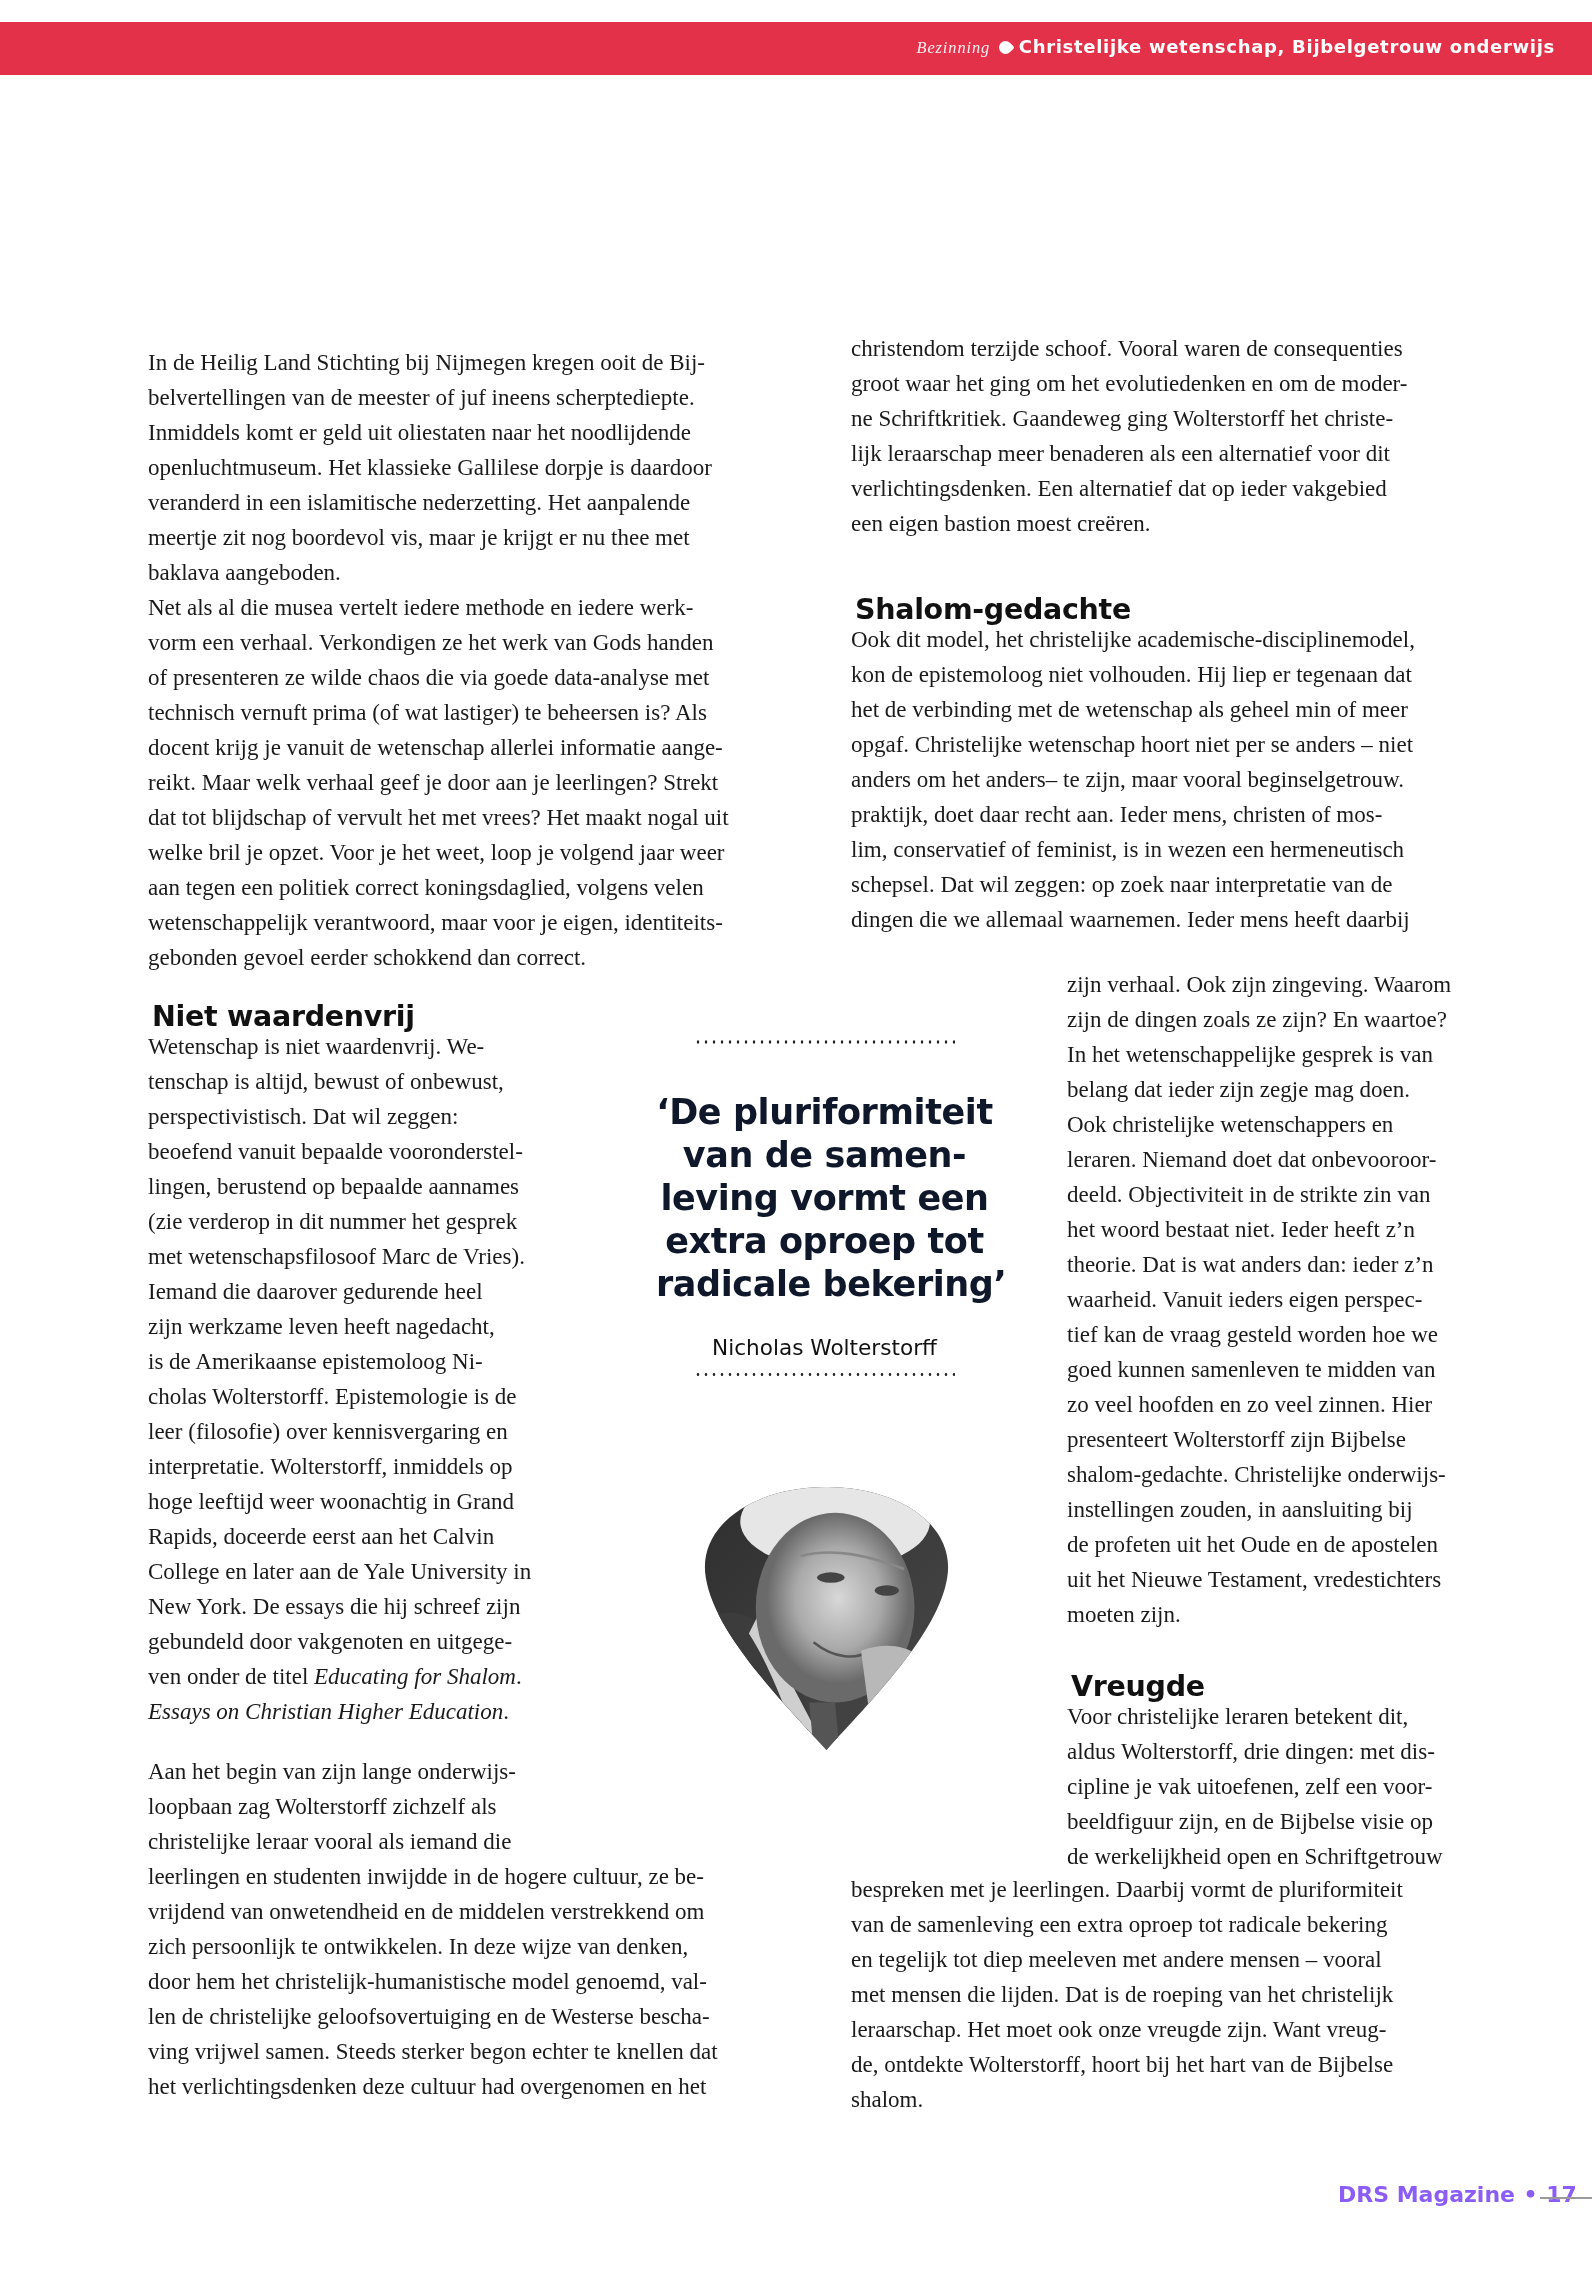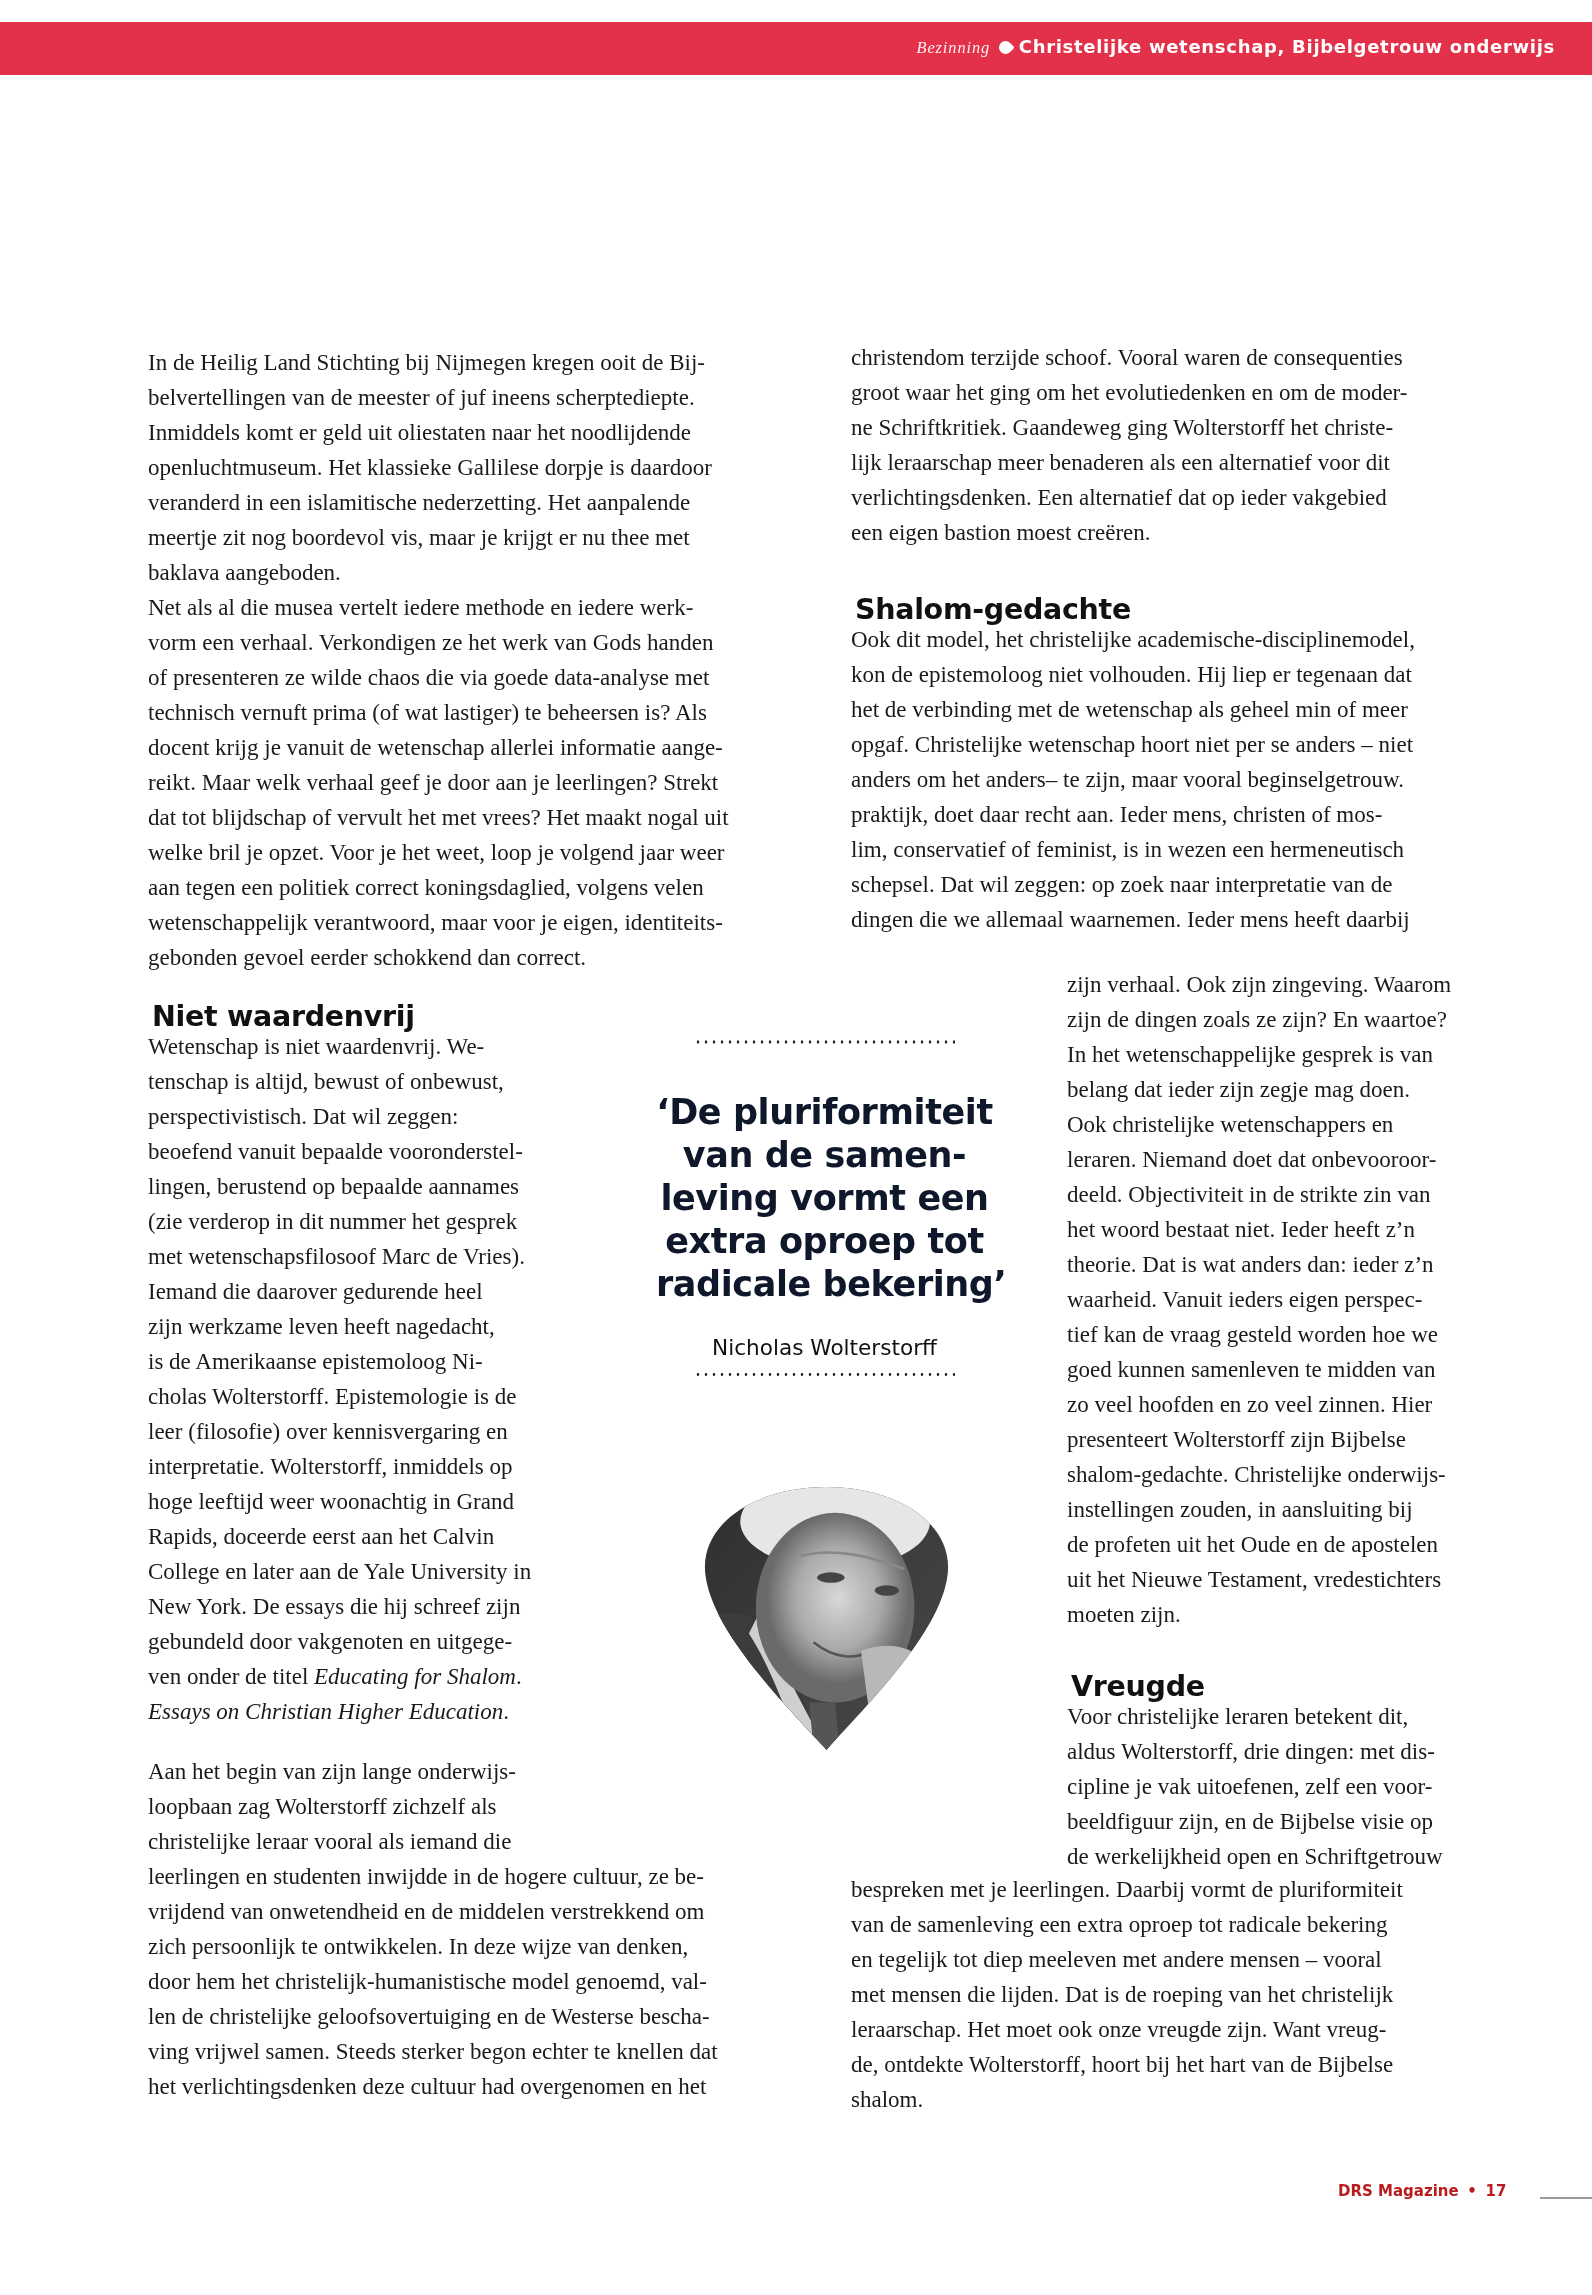--- a/index.html
+++ b/index.html
@@ -25,21 +25,21 @@
           background-image:radial-gradient(circle, #222 1.2px, transparent 1.6px);
           background-size:8px 3.5px; background-repeat:repeat-x; }
   .pq-text { font-family:"DejaVu Sans",sans-serif; font-weight:bold; font-size:35px; line-height:43px;
              color:#0f172a; margin:47px 0 0 0; letter-spacing:-0.4px; }
   .pq-text span { display:block; white-space:nowrap; }
   .pq-author { font-family:"DejaVu Sans",sans-serif; font-size:21.6px; color:#111; margin:29px 0 13px 0; }
 
   .portrait { position:absolute; left:697px; top:1487px; width:259px; height:263px; }
 
   .footer { position:absolute; left:1338px; top:2182px; font-family:"DejaVu Sans",sans-serif; font-weight:bold;
-            font-size:15px; color:#b91c1c; white-space:nowrap; }
+            font-size:22px; color:#8b5cf6; white-space:nowrap; }
   .footer .sep { margin:0 8.6px; }
   .footer-rule { position:absolute; left:1540px; top:2197px; width:52px; height:1.7px; background:#9a9a9a; }
 </style>
 </head>
 <body>
 
 <div class="topbar">
   <div class="crumb">
     <span class="section">Bezinning</span><span class="bullet"></span><span class="title">Christelijke wetenschap, Bijbelgetrouw onderwijs</span>
   </div>
@@ -72,21 +72,21 @@
   <span id="left-s1"><span class="line">Wetenschap is niet waardenvrij. We-</span><span class="line">tenschap is altijd, bewust of onbewust,</span><span class="line">perspectivistisch. Dat wil zeggen:</span><span class="line">beoefend vanuit bepaalde vooronderstel-</span><span class="line">lingen, berustend op bepaalde aannames</span><span class="line">(zie verderop in dit nummer het gesprek</span><span class="line">met wetenschapsfilosoof Marc de Vries).</span><span class="line">Iemand die daarover gedurende heel</span><span class="line">zijn werkzame leven heeft nagedacht,</span><span class="line">is de Amerikaanse epistemoloog Ni-</span><span class="line">cholas Wolterstorff. Epistemologie is de</span><span class="line">leer (filosofie) over kennisvergaring en</span><span class="line">interpretatie. Wolterstorff, inmiddels op</span><span class="line">hoge leeftijd weer woonachtig in Grand</span><span class="line">Rapids, doceerde eerst aan het Calvin</span><span class="line">College en later aan de Yale University in</span><span class="line">New York. De essays die hij schreef zijn</span><span class="line">gebundeld door vakgenoten en uitgege-</span></span>
   <span class="line"><span>ven onder de titel </span><em>Educating for Shalom</em>.</span>
   <span class="line"><em>Essays on Christian Higher Education</em>.</span>
 </div>
 
 <div class="txt" style="left:136px; top:1742px; width:673px;">
   <span><span class="line">Aan het begin van zijn lange onderwijs-</span><span class="line">loopbaan zag Wolterstorff zichzelf als</span><span class="line">christelijke leraar vooral als iemand die</span></span>
   <span><span class="line">leerlingen en studenten inwijdde in de hogere cultuur, ze be-</span><span class="line">vrijdend van onwetendheid en de middelen verstrekkend om</span><span class="line">zich persoonlijk te ontwikkelen. In deze wijze van denken,</span><span class="line">door hem het christelijk-humanistische model genoemd, val-</span><span class="line">len de christelijke geloofsovertuiging en de Westerse bescha-</span><span class="line">ving vrijwel samen. Steeds sterker begon echter te knellen dat</span><span class="line">het verlichtingsdenken deze cultuur had overgenomen en het</span></span>
 </div>
 
-<div class="txt" style="left:839px; top:328px; width:673px;">
+<div class="txt" style="left:839px; top:319px; width:673px;">
     <span class="line">christendom terzijde schoof. Vooral waren de consequenties</span>
     <span class="line">groot waar het ging om het evolutiedenken en om de moder-</span>
     <span class="line">ne Schriftkritiek. Gaandeweg ging Wolterstorff het christe-</span>
     <span class="line">lijk leraarschap meer benaderen als een alternatief voor dit</span>
     <span class="line">verlichtingsdenken. Een alternatief dat op ieder vakgebied</span>
     <span class="line">een eigen bastion moest creëren.</span>
   </div>
 
 <h2 class="head" style="left:839px; top:576px;">Shalom-gedachte</h2>
 

